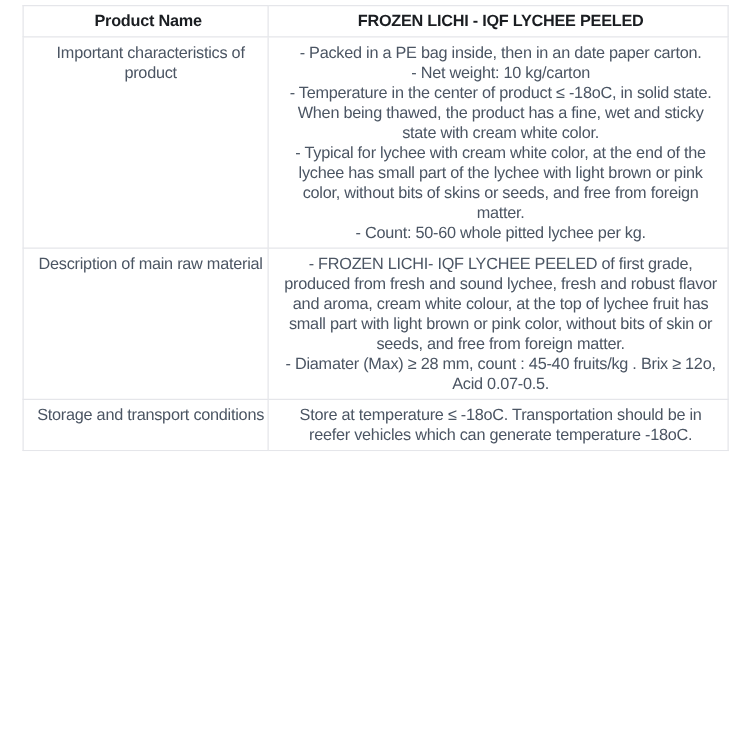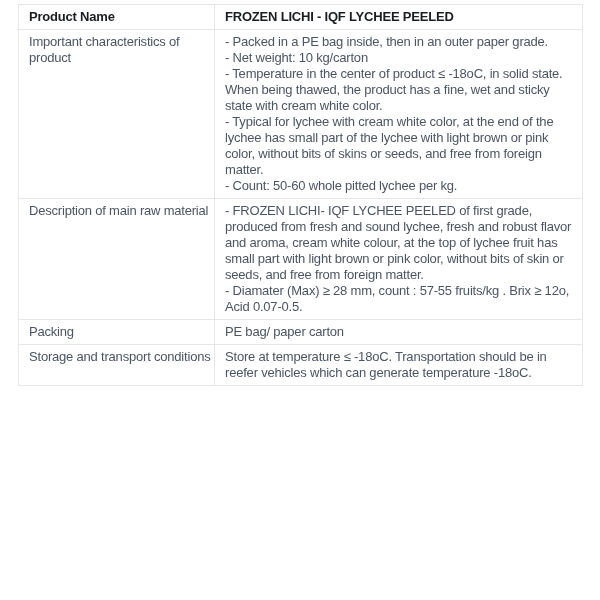--- a/index.html
+++ b/index.html
@@ -19,21 +19,21 @@
     border-collapse: collapse;
     width: 564px;
     table-layout: fixed;
     background: var(--background);
   }
   col.col-label { width: 196px; }
   col.col-value { width: 368px; }
   th, td {
     border: 1px solid var(--border);
     vertical-align: top;
-    text-align: left;
+    text-align: center;
     font-size: 13px;
     line-height: 16px;
     letter-spacing: -0.2px;
     padding: 4px 6px 4px 10px;
   }
   th {
     color: var(--header-text);
     font-weight: 700;
   }
   td { color: var(--body-text); }
@@ -52,38 +52,32 @@
     <thead>
       <tr>
         <th>Product Name</th>
         <th>FROZEN LICHI - IQF LYCHEE PEELED</th>
       </tr>
     </thead>
     <tbody>
       <tr>
         <td class="label">Important characteristics of product</td>
         <td class="value">
-          <span class="line">- Packed in a PE bag inside, then in an outer paper grade.</span>
+          <span class="line">- Packed in a PE bag inside, then in an date paper carton.</span>
           <span class="line">- Net weight: 10 kg/carton</span>
           <span class="line">- Temperature in the center of product ≤ -18oC, in solid state. When being thawed, the product has a fine, wet and sticky state with cream white color.</span>
           <span class="line">- Typical for lychee with cream white color, at the end of the lychee has small part of the lychee with light brown or pink color, without bits of skins or seeds, and free from foreign matter.</span>
           <span class="line">- Count: 50-60 whole pitted lychee per kg.</span>
         </td>
       </tr>
       <tr>
         <td class="label">Description of main raw material</td>
         <td class="value">
           <span class="line">- FROZEN LICHI- IQF LYCHEE PEELED of first grade, produced from fresh and sound lychee, fresh and robust flavor and aroma, cream white colour, at the top of lychee fruit has small part with light brown or pink color, without bits of skin or seeds, and free from foreign matter.</span>
-          <span class="line">- Diamater (Max) ≥ 28 mm, count : 57-55 fruits/kg . Brix ≥ 12o, Acid 0.07-0.5.</span>
-        </td>
-      </tr>
-      <tr>
-        <td class="label">Packing</td>
-        <td class="value">
-          <span class="line">PE bag/ paper carton</span>
+          <span class="line">- Diamater (Max) ≥ 28 mm, count : 45-40 fruits/kg . Brix ≥ 12o, Acid 0.07-0.5.</span>
         </td>
       </tr>
       <tr>
         <td class="label">Storage and transport conditions</td>
         <td class="value">
           <span class="line">Store at temperature ≤ -18oC. Transportation should be in reefer vehicles which can generate temperature -18oC.</span>
         </td>
       </tr>
 
     </tbody>

